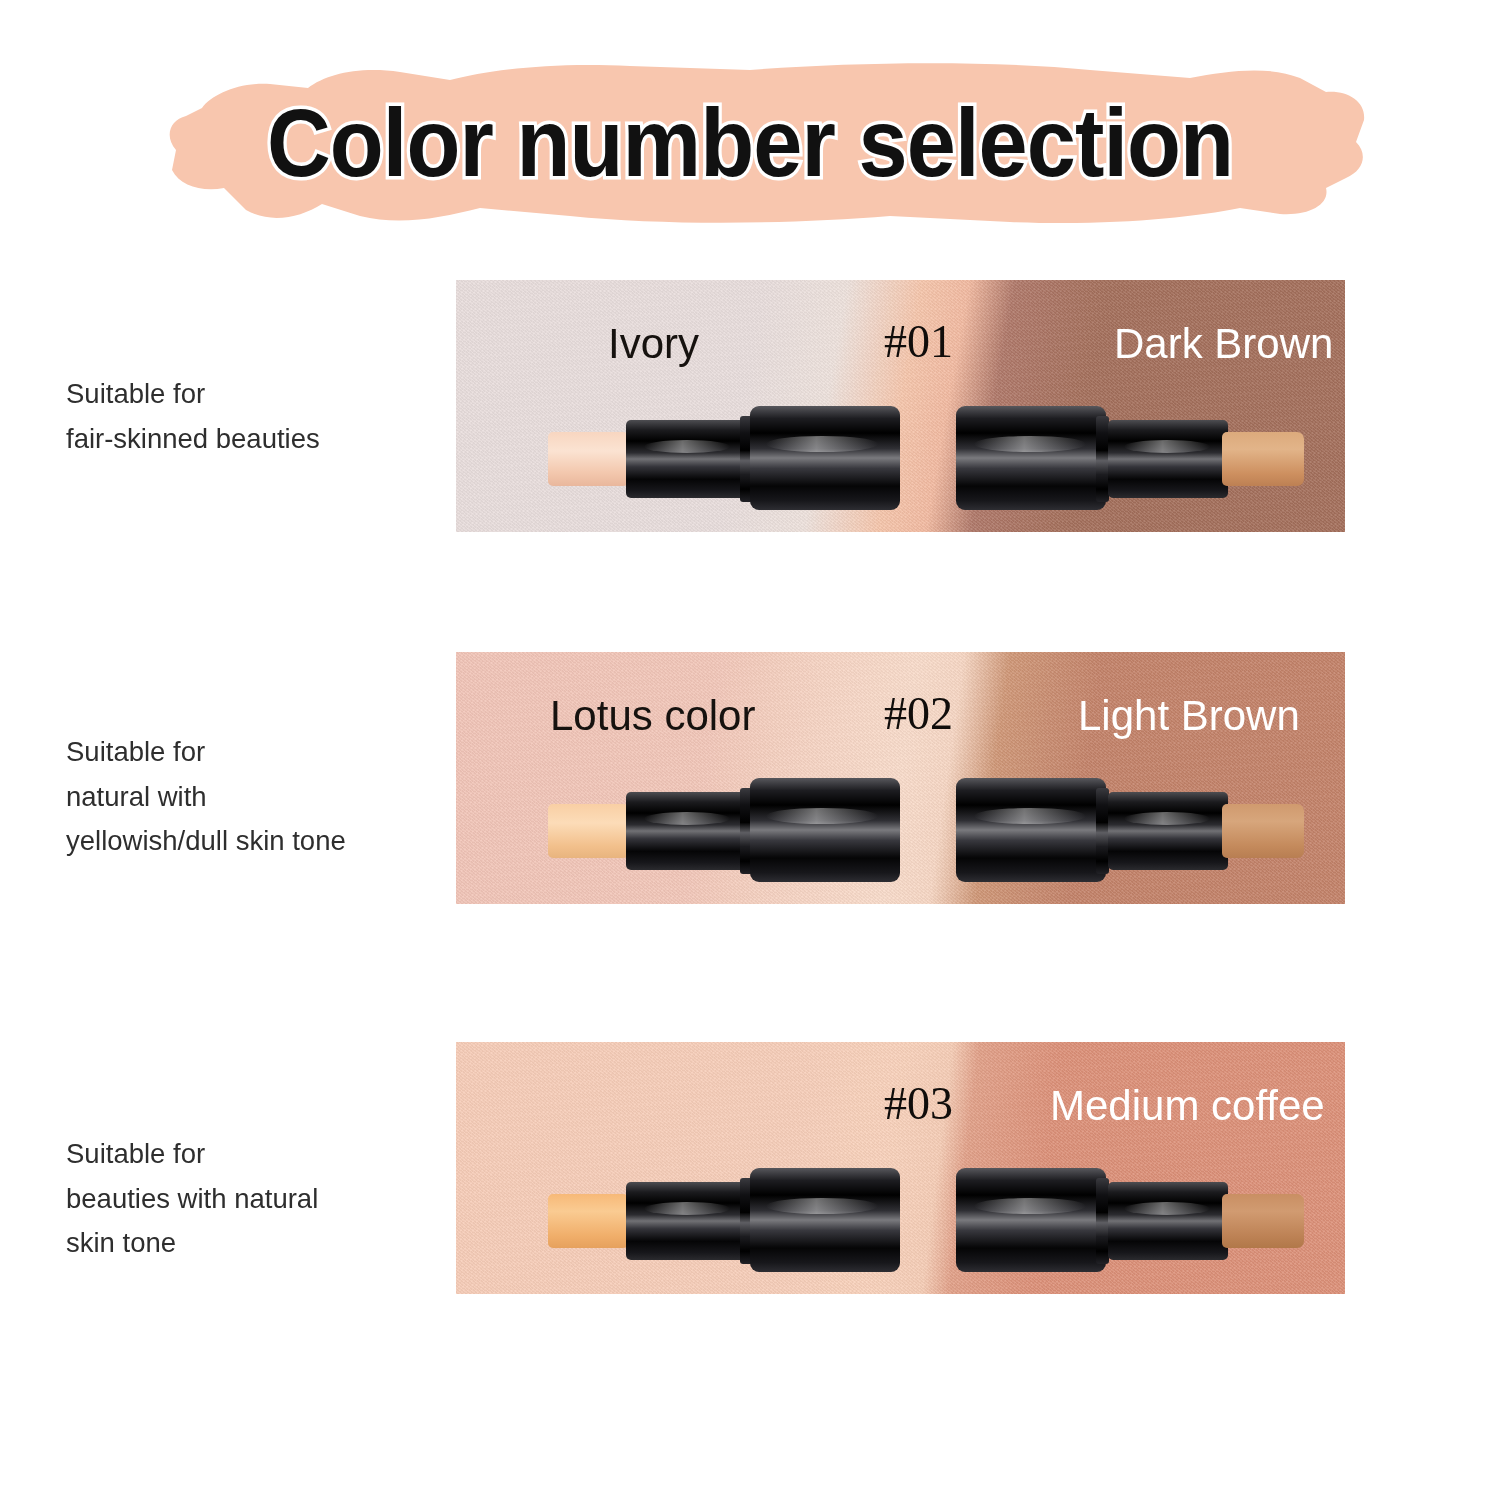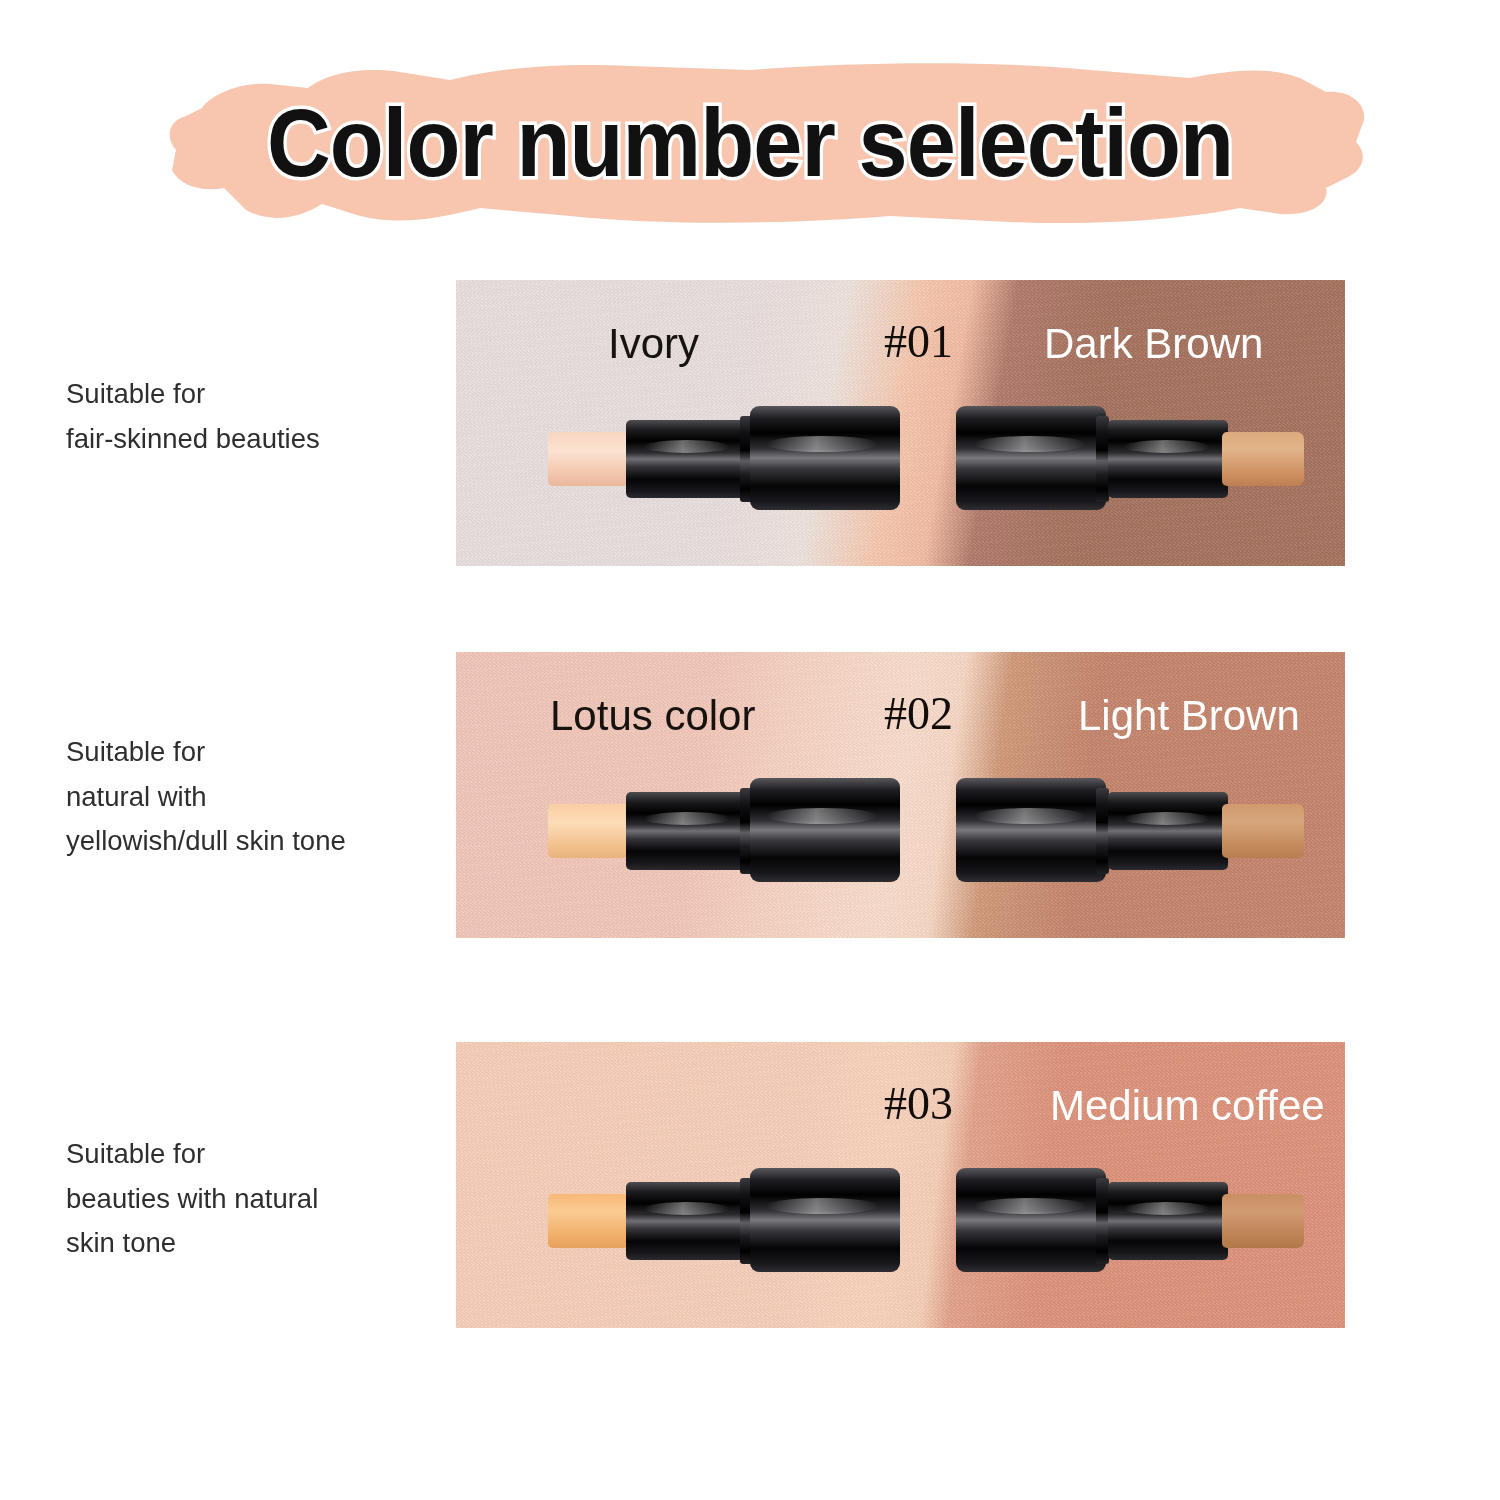--- a/index.html
+++ b/index.html
@@ -56,21 +56,21 @@
     color:#2e2e2e;
     font-family:"Liberation Sans", sans-serif;
   }
   .caption div { white-space:nowrap; }
 
   
   .panel {
     position:absolute;
     left:456px;
     width:889px;
-    height:286px;
+    height:252px;
     overflow:hidden;
     text-align:center;
   }
   .panel .bg { position:absolute; inset:0; }
   .panel .grain {
     position:absolute; inset:0;
     opacity:.5;
     background-image:
       repeating-linear-gradient(38deg, rgba(255,255,255,.16) 0 1px, rgba(0,0,0,.05) 1px 2.4px),
       repeating-linear-gradient(-48deg, rgba(255,255,255,.11) 0 1px, rgba(0,0,0,.04) 1px 3px);
@@ -145,21 +145,21 @@
     <div>Suitable for</div>
     <div>fair-skinned beauties</div>
   </div>
 
   <div class="panel">
     <div class="bg" style="background:linear-gradient(100deg,#e9dedd 0%,#e9dedd 33%,#eee2dd 42%,#f6c6ac 50%,#f3bba2 55%,#b0796a 60%,#a5705c 70%,#a5705c 100%);"></div>
     <div class="grain"></div>
 
     <div class="lbl lbl-left" style="left:152px">Ivory</div>
     <div class="lbl lbl-num" style="left:428px">#01</div>
-    <div class="lbl lbl-right" style="left:588px">Dark Brown</div>
+    <div class="lbl lbl-right" style="left:658px">Dark Brown</div>
 
     <div class="stick" style="left:92px; top:126px; width:352px">
       <div class="tip" style="left:0;   background:linear-gradient(to bottom,#f8d6c0 0%,#fbe3d2 35%,#f3c8ae 75%,#e9b79c 100%);"></div>
       <div class="barrel" style="left:78px"></div>
       <div class="ring" style="left:192px"></div>
       <div class="cap" style="left:202px"></div>
       <div class="gloss" style="left:96px; top:34px; width:86px; height:13px"></div>
       <div class="gloss" style="left:218px; top:30px; width:112px; height:16px"></div>
     </div>
 

